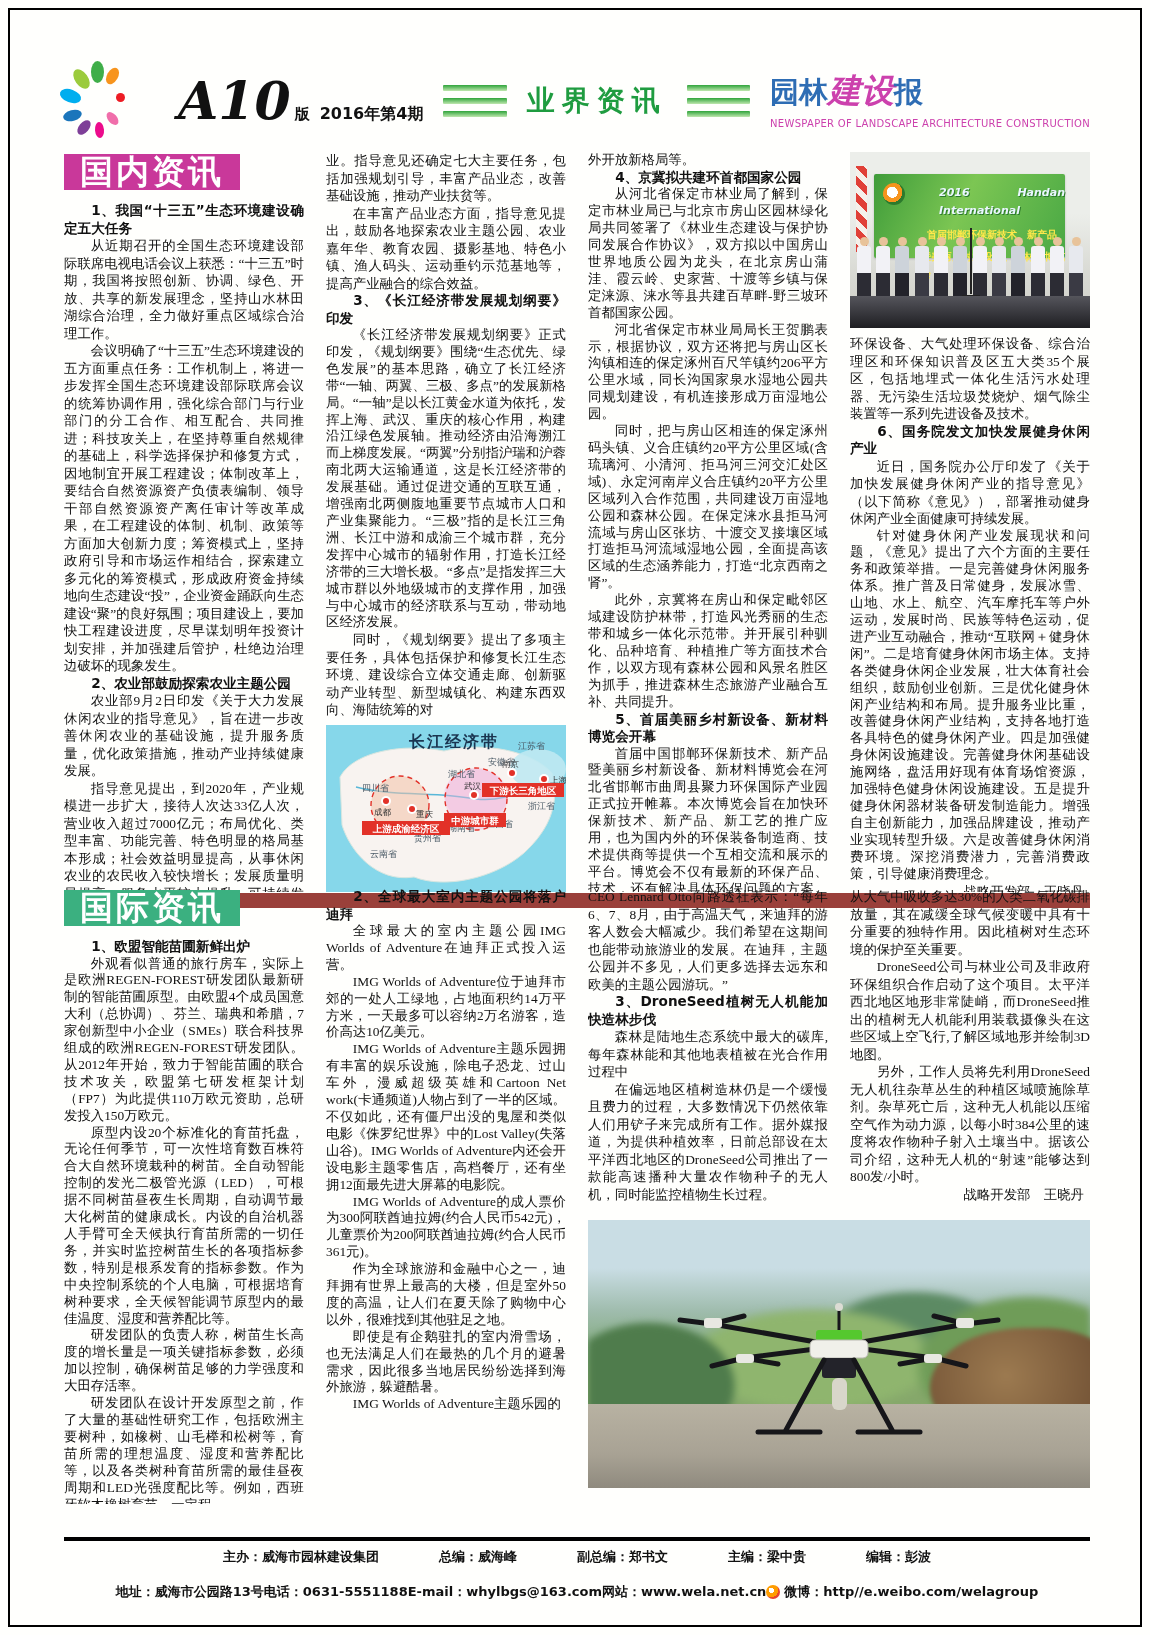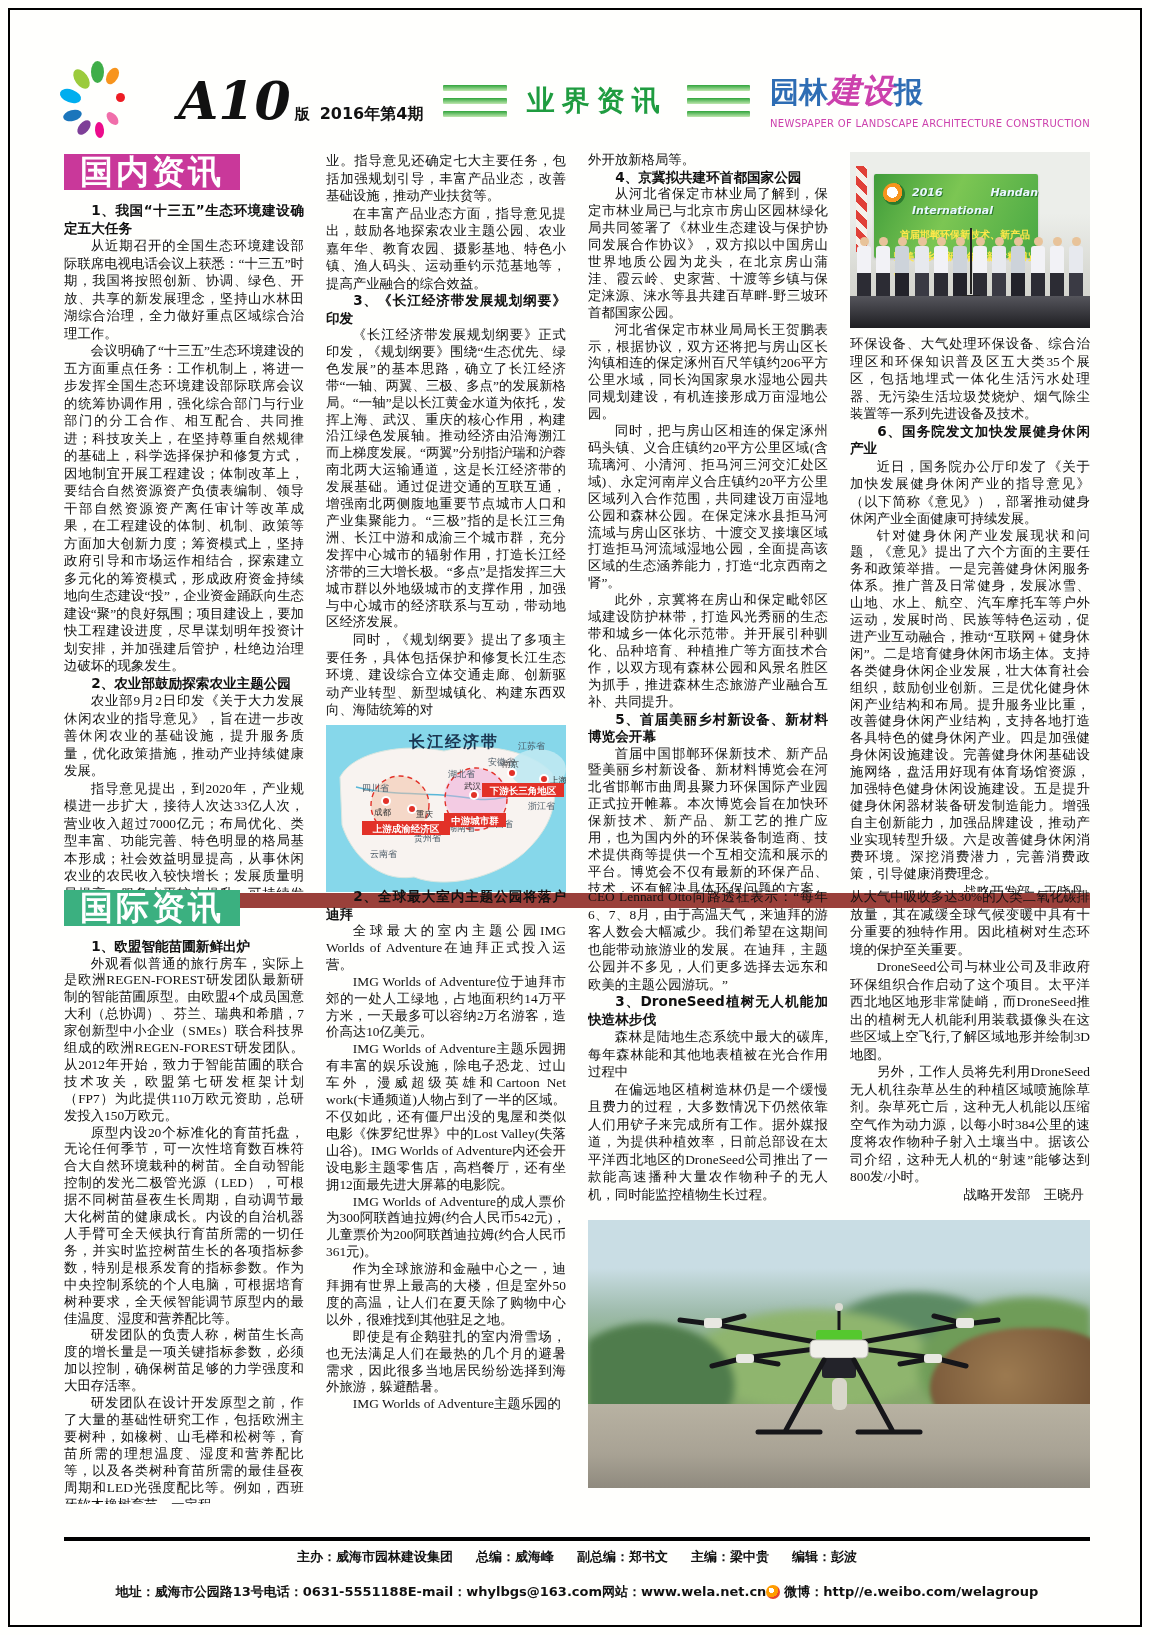--- a/index.html
+++ b/index.html
@@ -49,36 +49,36 @@
   .para{margin:0;text-indent:2em;}
   .cont{text-indent:0;}
   .dense{line-height:16.9px;}
   .byline{margin:0;text-align:right;padding-right:6px;text-indent:0;}
 
   
   .divider{position:absolute;left:64px;top:893px;width:1026px;height:15px;background:#9a403a;}
   .footer{position:absolute;left:64px;top:1537px;width:1026px;font-family:"DejaVu Sans",sans-serif;}
   .f-rule{height:4px;background:#000;}
   .f-row{display:flex;align-items:center;font-weight:bold;font-size:13px;white-space:nowrap;}
-  .f-row1{justify-content:center;gap:23px;margin-top:7px;}
+  .f-row1{justify-content:center;gap:60px;margin-top:7px;}
   .f-row2{justify-content:center;margin-top:17px;}
   .f-item{display:inline-flex;align-items:center;gap:4px;}
   .weibo-ic{width:14px;height:14px;border-radius:50%;display:inline-block;
             background:radial-gradient(circle at 38% 38%,#fff 0 22%,#ff9d00 23% 55%,#e8442e 56% 100%);}
 
   
   .map{width:240px;height:178px;margin-top:6px;display:block;}
 
   
   .photo-stage{position:relative;width:240px;height:176px;overflow:hidden;margin-bottom:7px;background:#dcdcd6;}
   .ps-sky{position:absolute;inset:0;background:linear-gradient(180deg,#eceeea 0 35%,#d8d9d3 70%,#cfcfc9 100%);}
   .ps-stripe{position:absolute;left:6px;top:14px;width:11px;height:86px;
              background:repeating-linear-gradient(45deg,#e04038 0 6px,#f5f0ea 6px 12px);}
   .ps-banner{position:absolute;left:24px;top:22px;width:164px;height:84px;border-radius:2px;
-             background:linear-gradient(115deg,#3f9c3a,#7cc653 45%,#49a844);box-shadow:0 1px 2px #8888;}
+             background:linear-gradient(115deg,#3f9c3a,#7cc653 45%,#49a844);box-shadow:0 1px 2px #8888;padding-left:27px;}
   .ps-logo-circle{position:absolute;left:9px;top:9px;width:22px;height:22px;border-radius:50%;
              background:radial-gradient(circle at 42% 42%,#fff 0 30%,#f7941d 31% 55%,#2c7a2c 56% 100%);}
   .ps-b1{margin:10px 0 0 38px;font-family:"DejaVu Sans",sans-serif;font-style:italic;font-weight:bold;
          font-size:11px;color:#eaf6ff;text-shadow:1px 1px 0 #2c7a2c;}
   .ps-b2{margin:7px 0 4px 26px;color:#ffe84a;font-size:10px;font-weight:bold;font-family:"DejaVu Sans",sans-serif;}
   .ps-b3{margin:3px 0 0 20px;color:#ffe84a;font-size:10px;font-weight:bold;font-family:"DejaVu Sans",sans-serif;}
   .ps-people{position:absolute;left:4px;right:4px;bottom:32px;display:flex;justify-content:space-around;align-items:flex-end;}
   .person{position:relative;width:14px;height:50px;border-radius:3px 3px 0 0;
           background:linear-gradient(180deg,#f2f2f6 0 55%,#2c2c34 55% 100%);}
   .person:nth-child(3n){background:linear-gradient(180deg,#cdd3da 0 55%,#23232b 55% 100%);}

